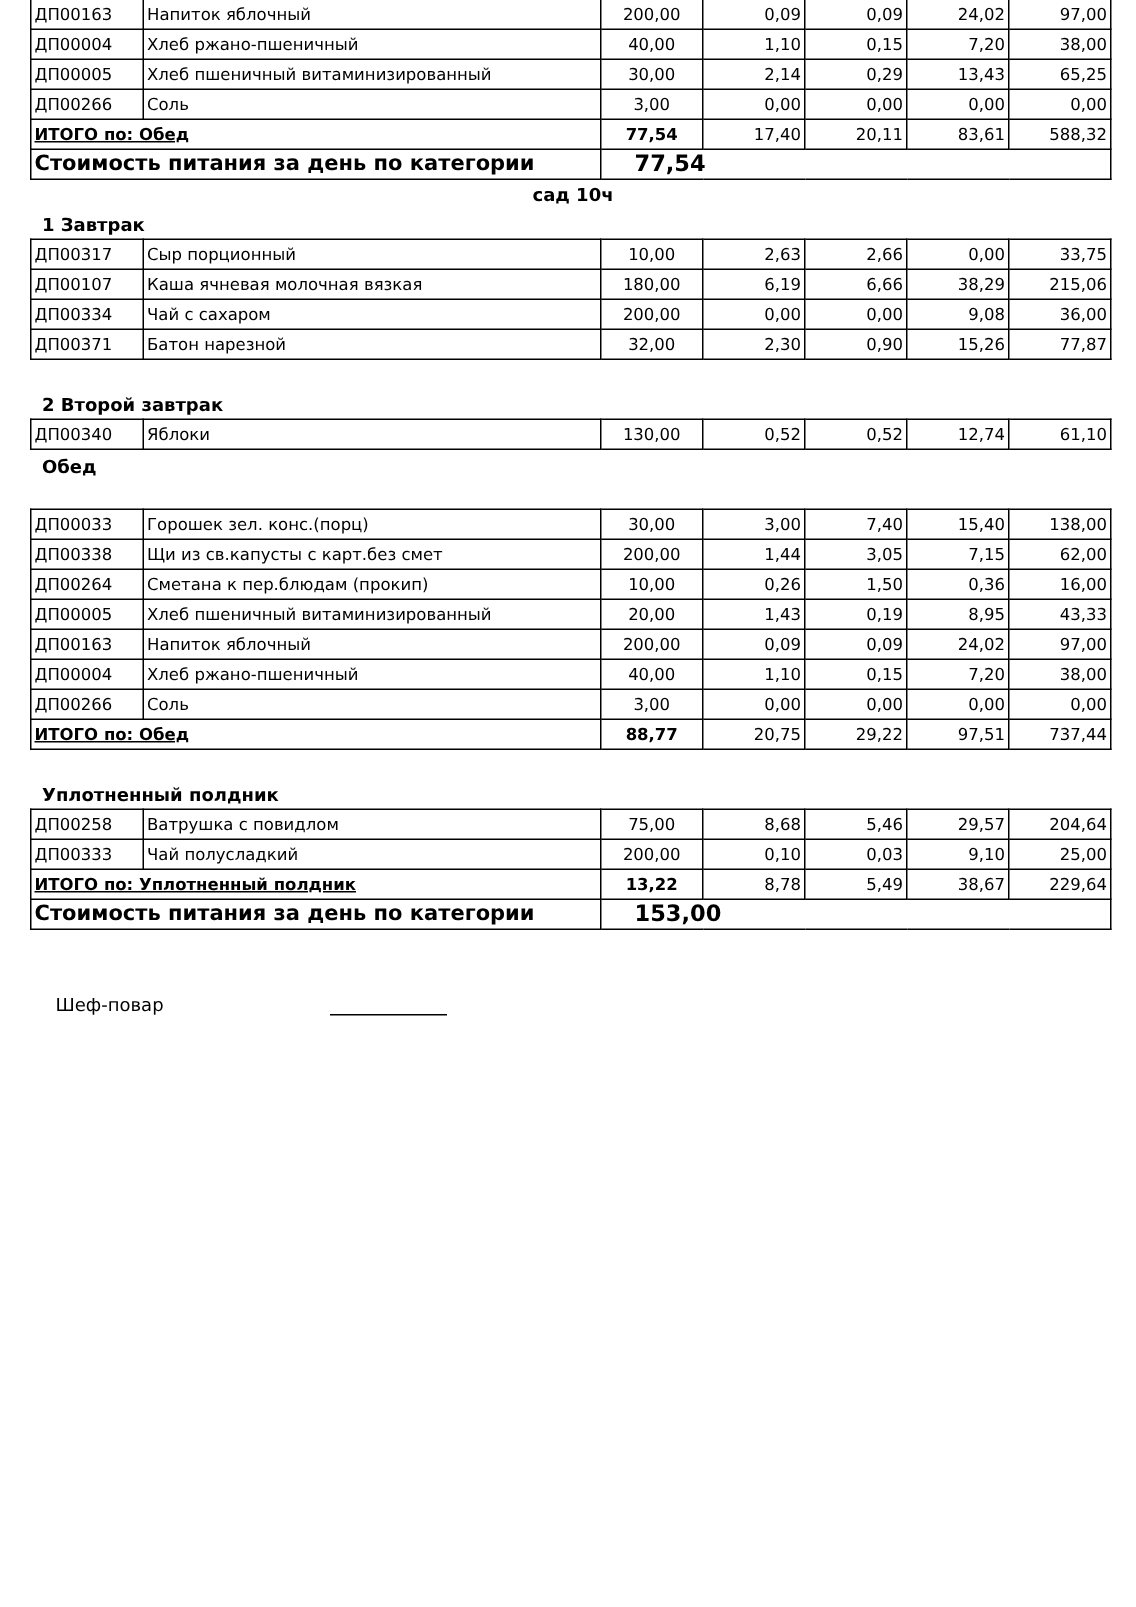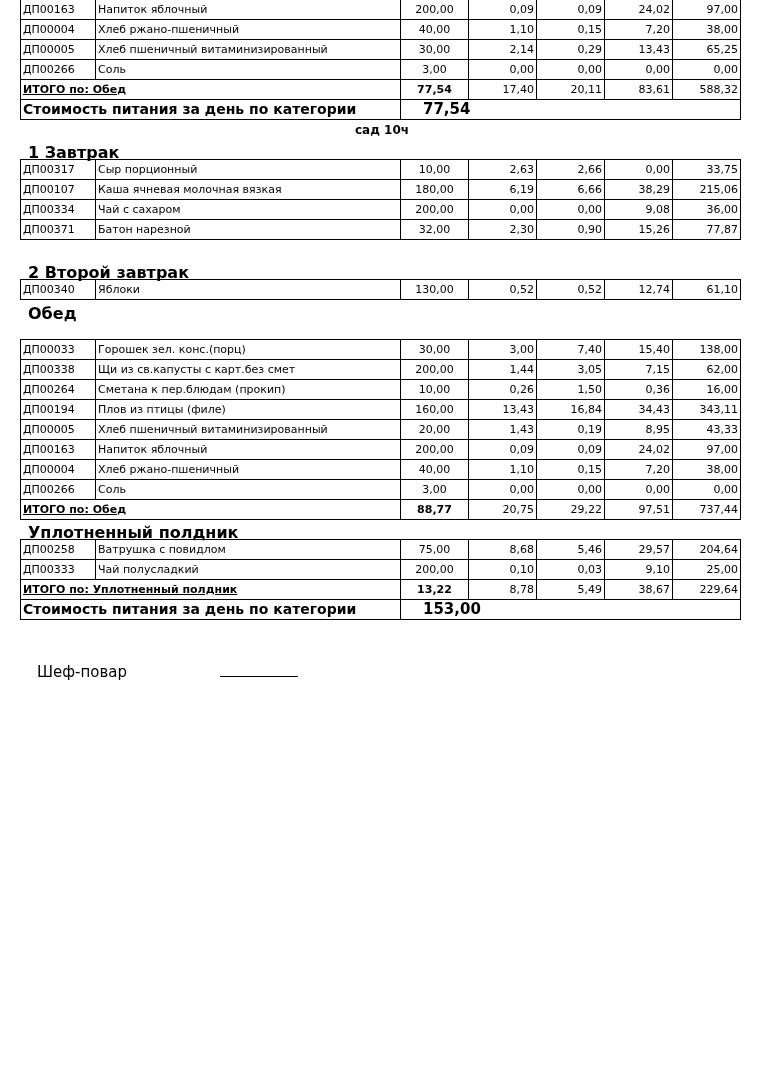--- a/index.html
+++ b/index.html
@@ -23,26 +23,26 @@
   table.grid col.c-w { width: 68px; }
   table.grid col.c-n { width: 68px; }
   td.num { text-align: right; }
   td.ctr { text-align: center; }
   tr.total td.label { font-weight: bold; text-decoration: underline; }
   tr.total td.cost { font-weight: bold; text-align: center; }
   tr.daycost td { height: 19px; margin-left: 32px; }
   tr.daycost td.label { font-weight: bold; font-size: 14px; }
   tr.daycost td.cost { font-weight: bold; font-size: 15px; padding-left: 22px; }
   .section-title {
-    position: absolute; left: 28px; font-size: 16px; font-weight: bold;
+    position: absolute; left: 28px; font-size: 12px; font-weight: bold;
   }
   .group-title {
     position: absolute; left: 355px; font-size: 12px; font-weight: bold;
   }
-  .sign-label { position: absolute; left: 37px; top: 663px; font-size: 15px; }
+  .sign-label { position: absolute; left: 37px; top: 663px; font-size: 12px; }
   .sign-line { position: absolute; left: 220px; top: 676px; width: 78px; border-top: 1px solid #000; }
 </style>
 </head>
 <body>
 
 <table class="grid" style="top:-1px;">
   <colgroup>
       <col class="c-code">
       <col class="c-name">
       <col class="c-w">
@@ -213,29 +213,20 @@
     <tr>
       <td>ДП00264</td>
       <td>Сметана к пер.блюдам (прокип)</td>
       <td class="ctr">10,00</td>
       <td class="num">0,26</td>
       <td class="num">1,50</td>
       <td class="num">0,36</td>
       <td class="num">16,00</td>
     </tr>
     <tr>
-      <td>ДП00194</td>
-      <td>Плов из птицы (филе)</td>
-      <td class="ctr">160,00</td>
-      <td class="num">13,43</td>
-      <td class="num">16,84</td>
-      <td class="num">34,43</td>
-      <td class="num">343,11</td>
-    </tr>
-    <tr>
       <td>ДП00005</td>
       <td>Хлеб пшеничный витаминизированный</td>
       <td class="ctr">20,00</td>
       <td class="num">1,43</td>
       <td class="num">0,19</td>
       <td class="num">8,95</td>
       <td class="num">43,33</td>
     </tr>
     <tr>
       <td>ДП00163</td>

